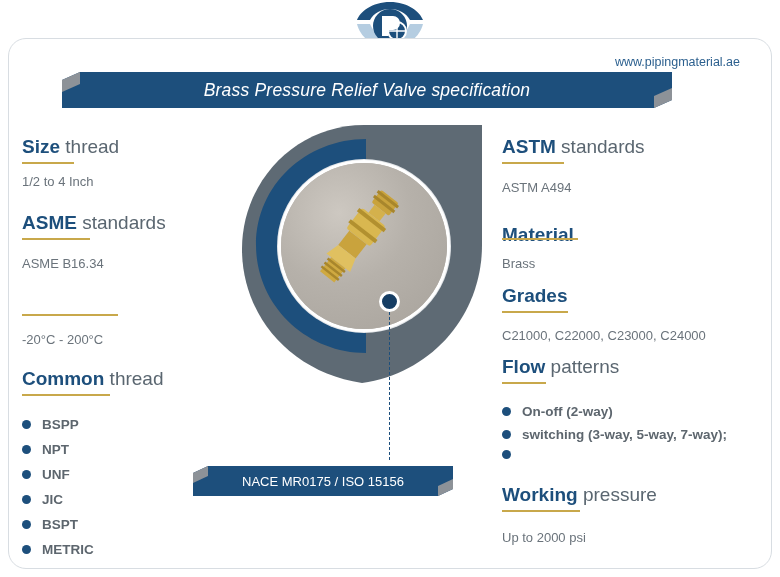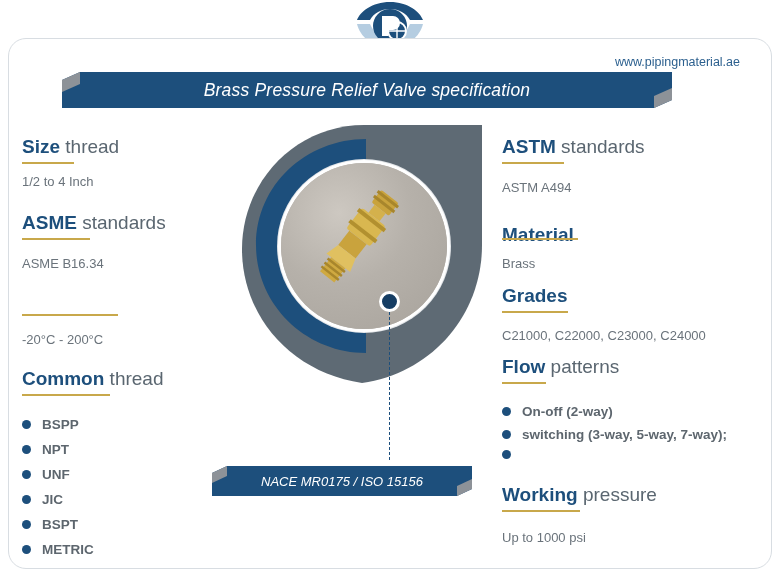--- a/index.html
+++ b/index.html
@@ -125,22 +125,22 @@
   }
   .dash-line{
     position:absolute;
     left:389px;top:312px;
     width:1px;height:148px;
     border-left:1px dashed #1d4f7c;
   }
   
   .ribbon2-wrap{
     position:absolute;
-    left:212px;top:466px;
-    width:260px;height:30px;font-style:italic;
+    left:193px;top:466px;
+    width:260px;height:30px;
   }
   .ribbon2-text{
     position:absolute;left:0;top:0;width:260px;height:30px;
     display:flex;align-items:center;justify-content:center;
     color:#ffffff;font-size:13px;
   }
 </style>
 </head>
 <body>
 
@@ -251,21 +251,21 @@
       </div>
     <div>
         <span class="dot"></span>
       </div>
   </div>
 
   <div class="h" style="left:502px;top:484px;">
     <b>Working</b><span> pressure</span>
   </div>
   <div class="h-underline" style="left:502px;top:510px;width:78px;"></div>
-  <div class="val" style="left:502px;top:530px;">Up to 1000 psi</div>
+  <div class="val" style="left:502px;top:530px;">Up to 2000 psi</div>
 
   <div class="center-graphic">
     <svg width="246" height="260" viewBox="0 0 246 260">
       <path d="M128 0 L246 0 L246 120 C246 190 196 248 126 258 C56 248 6 192 6 124 C6 56 60 0 128 0 Z" fill="#5e6a74"></path>
       <path d="M20 120 C20 60 70 14 130 14 L130 46 C88 46 54 78 54 120 C54 162 88 196 130 196 L130 228 C70 228 20 180 20 120 Z" fill="#1d4f7c"></path>
       <path d="M210 120 a86 86 0 0 1 -86 90 l0 -32 a54 54 0 0 0 54 -58 Z" fill="#1d4f7c" opacity="0.0"></path>
     </svg>
   </div>
 
   <div class="photo-circle">

